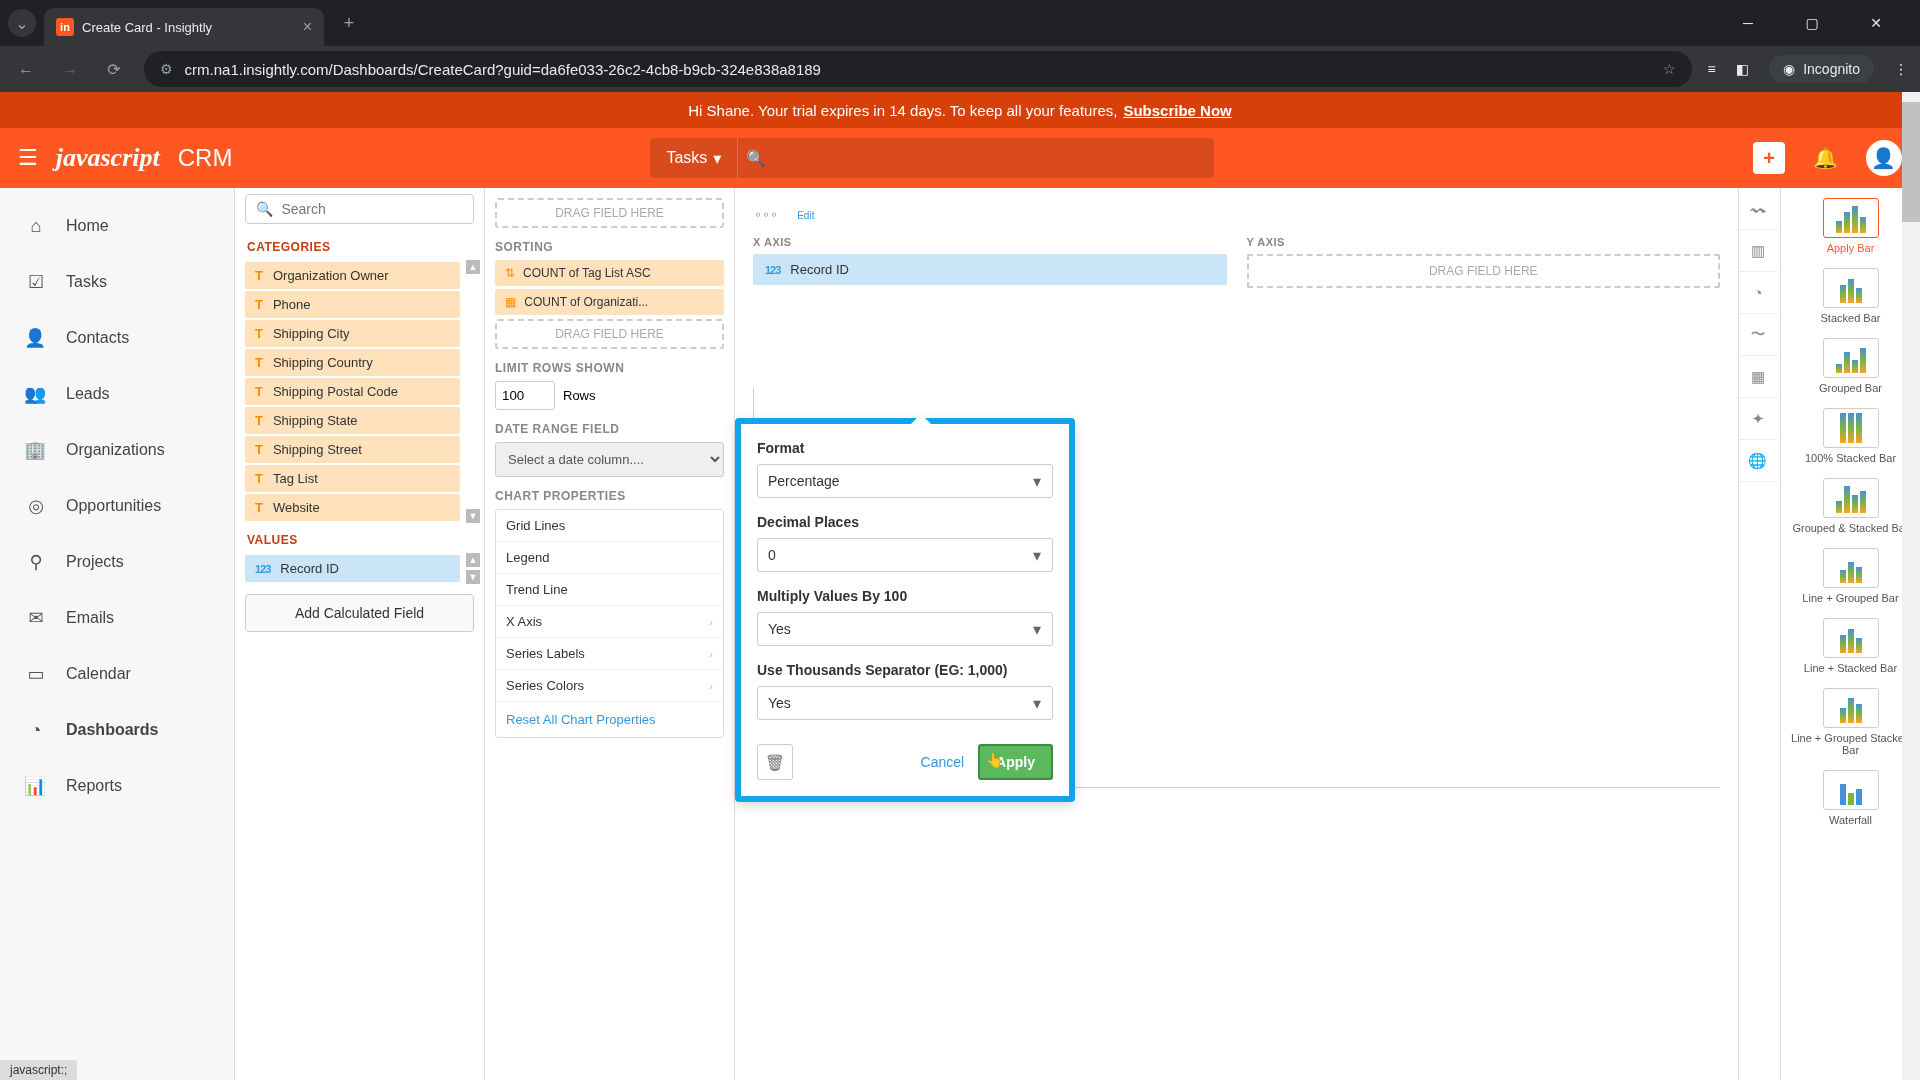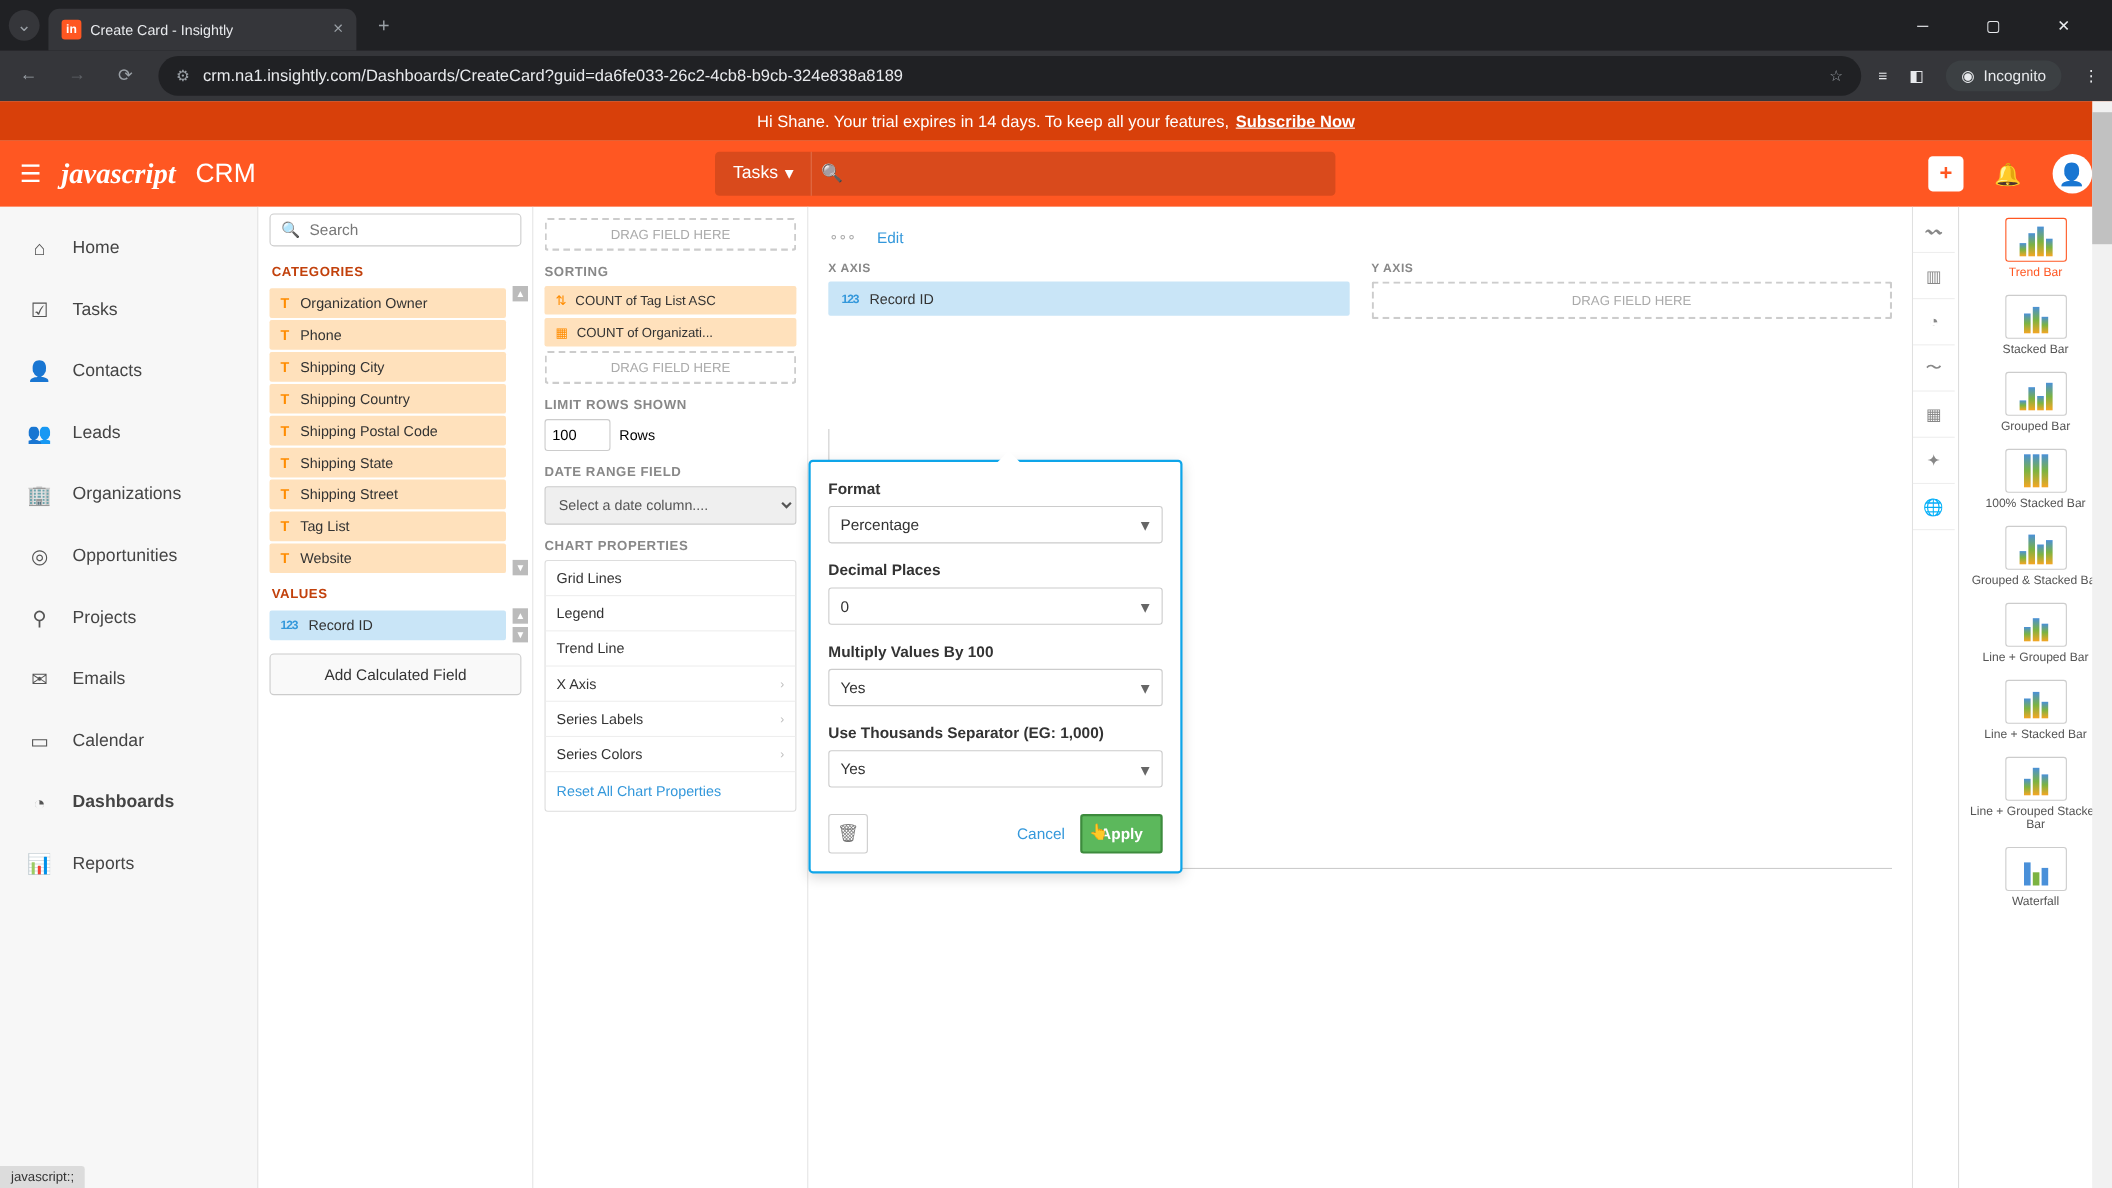--- a/index.html
+++ b/index.html
@@ -73,40 +73,40 @@
 .chart-props { border: 1px solid #ddd; border-radius: 3px; }
 .prop-row { padding: 8px 10px; font-size: 13px; color: #333; display: flex; align-items: center; border-bottom: 1px solid #eee; }
 .prop-row:last-child { border-bottom: none; }
 .prop-chevron { margin-left: auto; color: #bbb; font-size: 11px; }
 .reset-link { color: #3498db; padding: 10px; font-size: 13px; }
 
 
 .chart-area { flex: 1; background: #fff; padding: 10px 18px; position: relative; }
 .edit-row { display: flex; align-items: center; gap: 20px; padding: 10px 0 14px; }
 .edit-icon { color: #aaa; font-size: 12px; letter-spacing: -2px; }
-.edit-link { color: #3498db; font-size: 14px; }
+.edit-link { color: #3498db; font-size: 10px; }
 .axis-row { display: flex; gap: 20px; }
 .axis-block { flex: 1; }
 .axis-label { font-size: 11px; font-weight: bold; color: #888; letter-spacing: 0.5px; margin-bottom: 6px; }
 .axis-chip { background: #c9e5f7; padding: 8px 12px; font-size: 13px; color: #333; display: flex; align-items: center; gap: 10px; border-radius: 2px; }
 .axis-drag { border: 2px dashed #ccc; padding: 8px; text-align: center; color: #aaa; font-size: 12px; border-radius: 2px; }
 .chart-canvas { border-left: 1px solid #ccc; border-bottom: 1px solid #ccc; margin-top: 100px; height: 400px; }
 
 
 .chart-types { width: 140px; background: #fff; border-left: 1px solid #ddd; padding: 6px 0; overflow-y: auto; }
 .ct-small-icon { width: 38px; height: 42px; display: flex; align-items: center; justify-content: center; color: #888; font-size: 15px; border-bottom: 1px solid #eee; }
 .ct-item { text-align: center; padding: 4px 8px 10px; font-size: 11px; color: #555; }
 .ct-item.active { color: #ff5722; }
 .ct-item.active .ct-thumb { border-color: #ff5722; }
 .ct-thumb { width: 56px; height: 40px; margin: 0 auto 4px; border: 1px solid #ccc; border-radius: 3px; display: flex; align-items: flex-end; justify-content: center; gap: 3px; padding: 4px; }
 .bar { width: 6px; background: linear-gradient(180deg,#4a90d9,#7cb342,#f5a623); }
 .mini-bar { display: flex; align-items: flex-end; gap: 2px; height: 100%; }
 
 
-.popover { position: absolute; left: 735px; top: 418px; width: 340px; background: #fff; border: 2px solid #0ea5e9; border-radius: 4px; box-shadow: 0 4px 12px rgba(0,0,0,0.15); padding: 16px; z-index: 100; }
+.popover { position: absolute; left: 735px; top: 418px; width: 340px; background: #fff; border: 6px solid #0ea5e9; border-radius: 4px; box-shadow: 0 4px 12px rgba(0,0,0,0.15); padding: 16px; z-index: 100; }
 .popover::before { content: ''; position: absolute; top: -10px; left: 170px; border: 10px solid transparent; border-bottom-color: #fff; border-top: none; }
 .pv-label { font-size: 14px; font-weight: bold; color: #333; margin-bottom: 8px; }
 .pv-select { width: 100%; border: 1px solid #ccc; border-radius: 3px; padding: 8px 10px; font-size: 14px; margin-bottom: 16px; color: #333; background: #fff; appearance: none; position: relative; }
 .pv-select-wrap { position: relative; }
 .pv-select-wrap::after { content: '▾'; position: absolute; right: 12px; top: 8px; color: #666; pointer-events: none; }
 .pv-buttons { display: flex; align-items: center; gap: 14px; margin-top: 8px; }
 .pv-trash { border: 1px solid #ccc; width: 36px; height: 36px; border-radius: 3px; display: flex; align-items: center; justify-content: center; color: #777; }
 .pv-spacer { flex: 1; }
 .pv-cancel { color: #3498db; font-size: 14px; background: none; border: none; }
 .pv-apply { background: #5cb85c; color: #fff; border: 2px solid #3d8b3d; border-radius: 3px; padding: 8px 16px; font-size: 14px; font-weight: bold; position: relative; }
@@ -368,21 +368,21 @@
   </div>
 
   <div class="chart-types">
     <div class="ct-item active"><div class="ct-thumb">
           <div class="mini-bar">
             <div class="bar" style="height:40%"></div>
             <div class="bar" style="height:70%"></div>
             <div class="bar" style="height:90%"></div>
             <div class="bar" style="height:55%"></div>
           </div>
-        </div><span>Trend Bar</span></div>
+        </div><span>Apply Bar</span></div>
     <div class="ct-item"><div class="ct-thumb">
           <div class="mini-bar">
             <div class="bar" style="height:60%"></div>
             <div class="bar" style="height:80%"></div>
             <div class="bar" style="height:50%"></div>
           </div>
         </div><span>Stacked Bar</span></div>
     <div class="ct-item"><div class="ct-thumb">
           <div class="mini-bar">
             <div class="bar" style="height:30%"></div>

